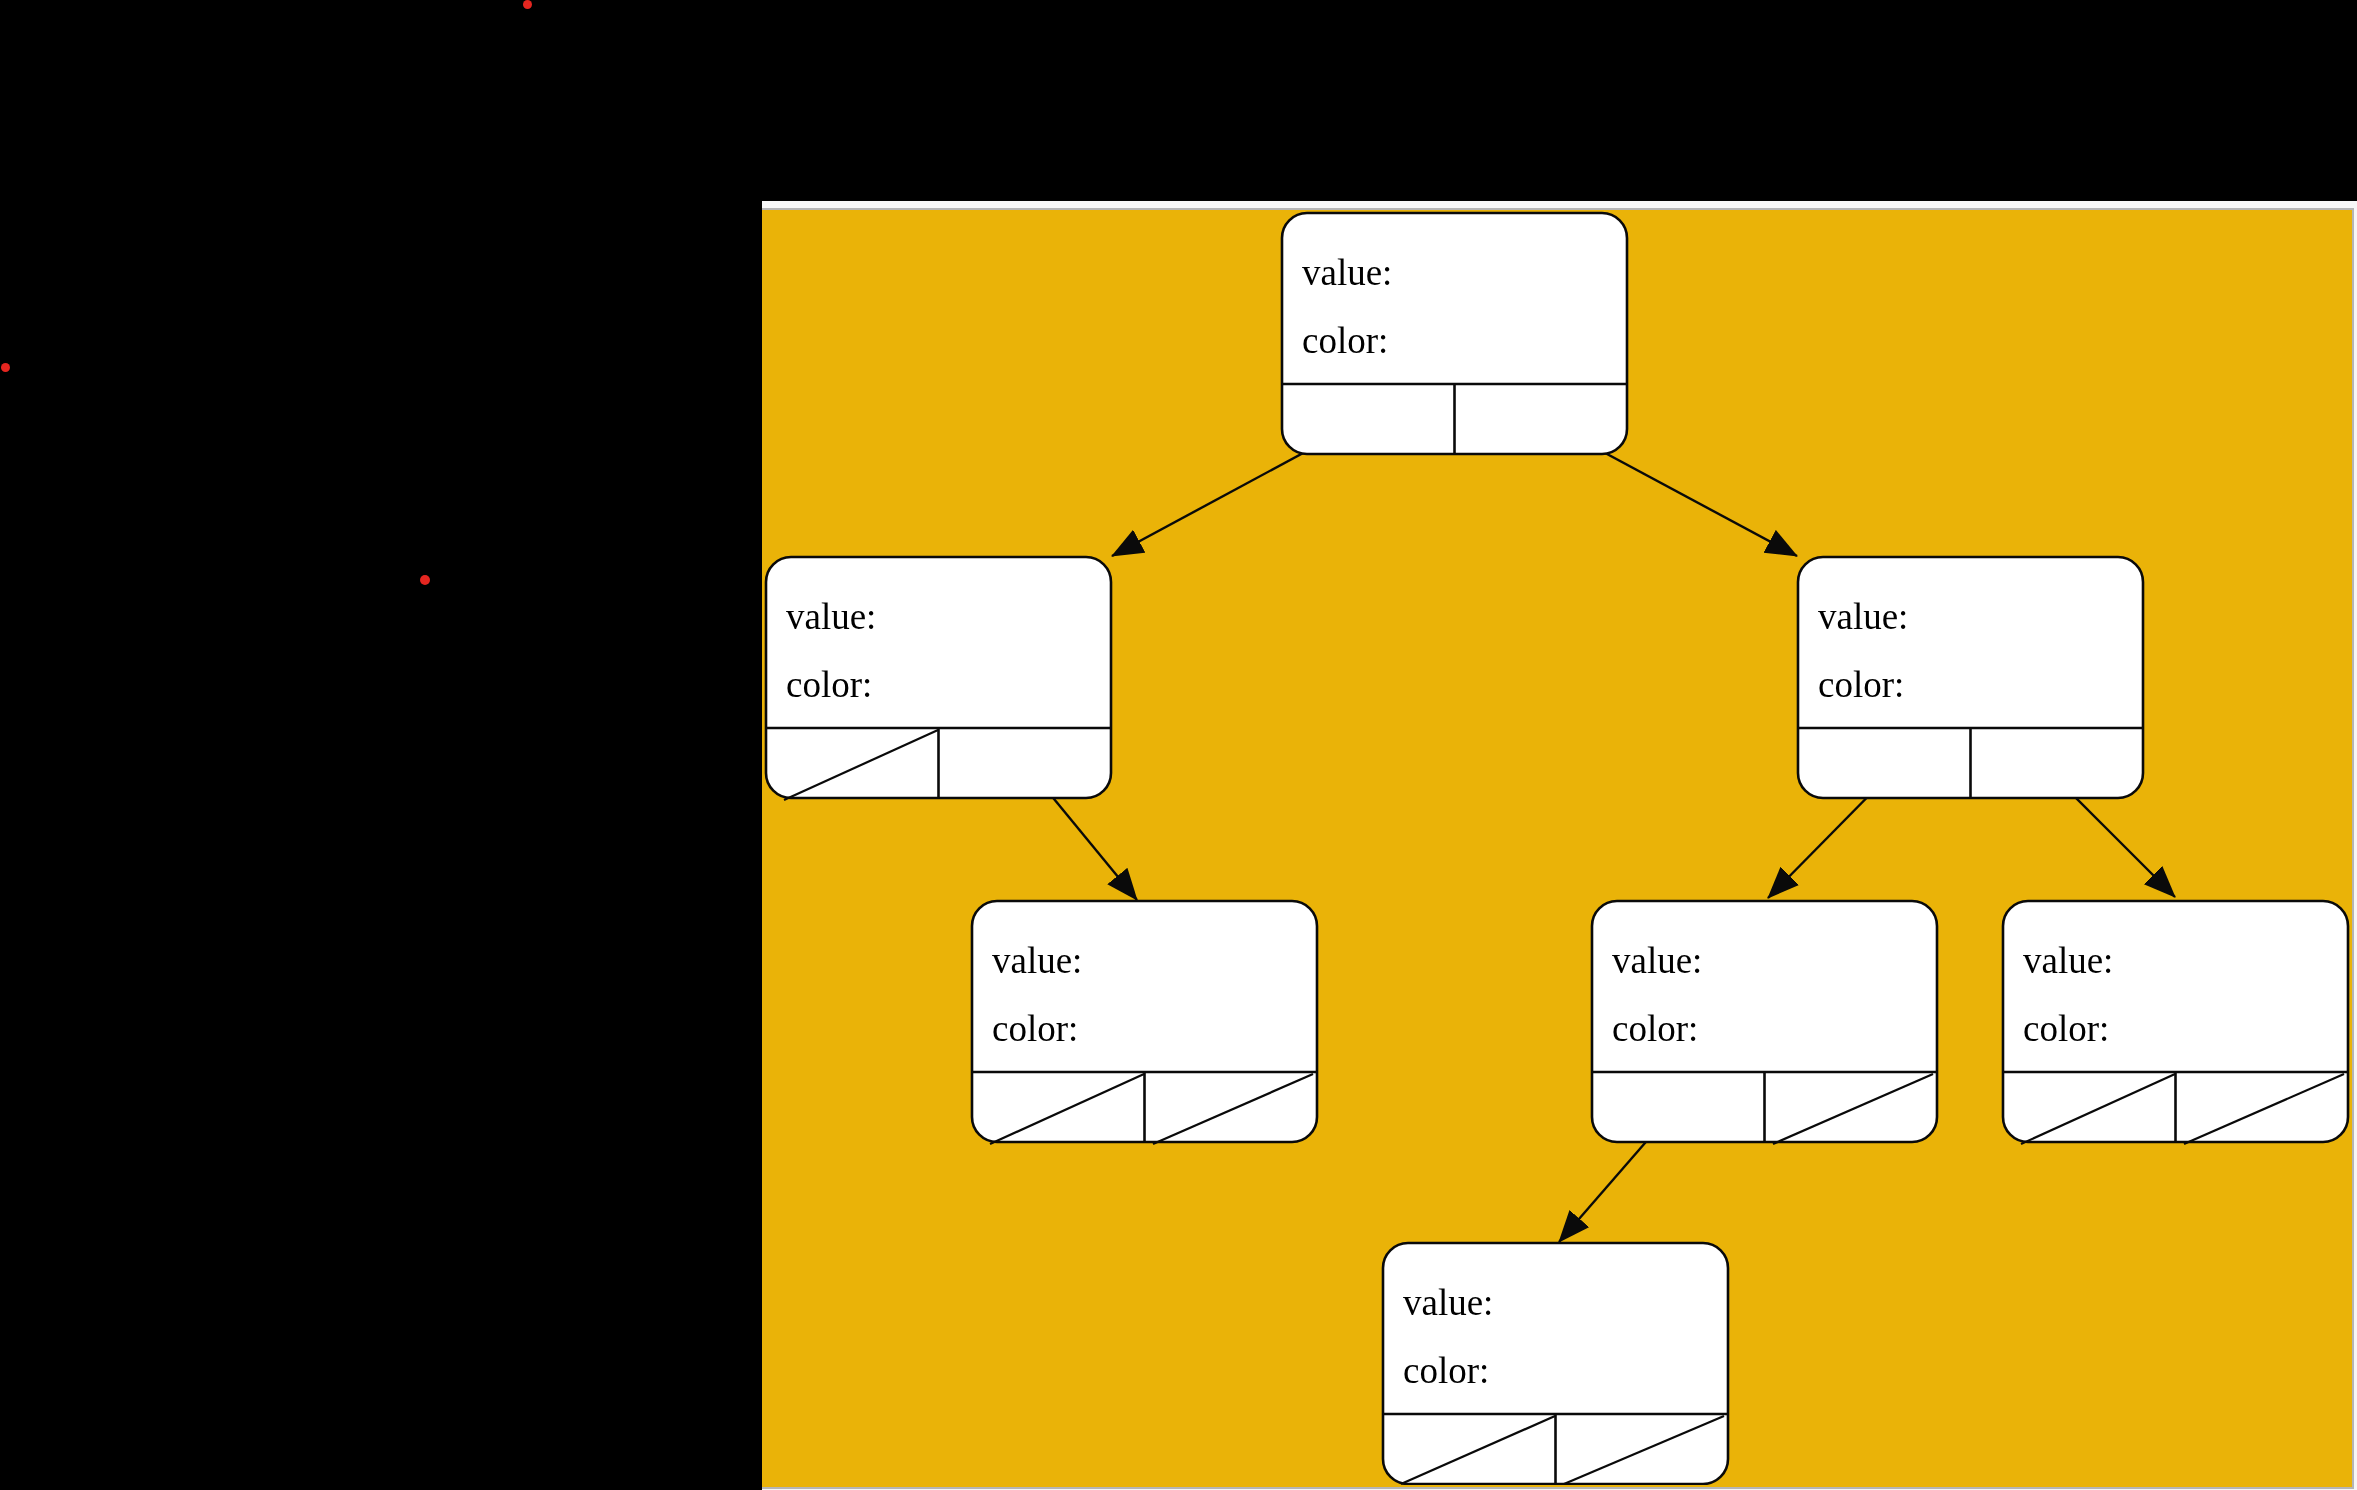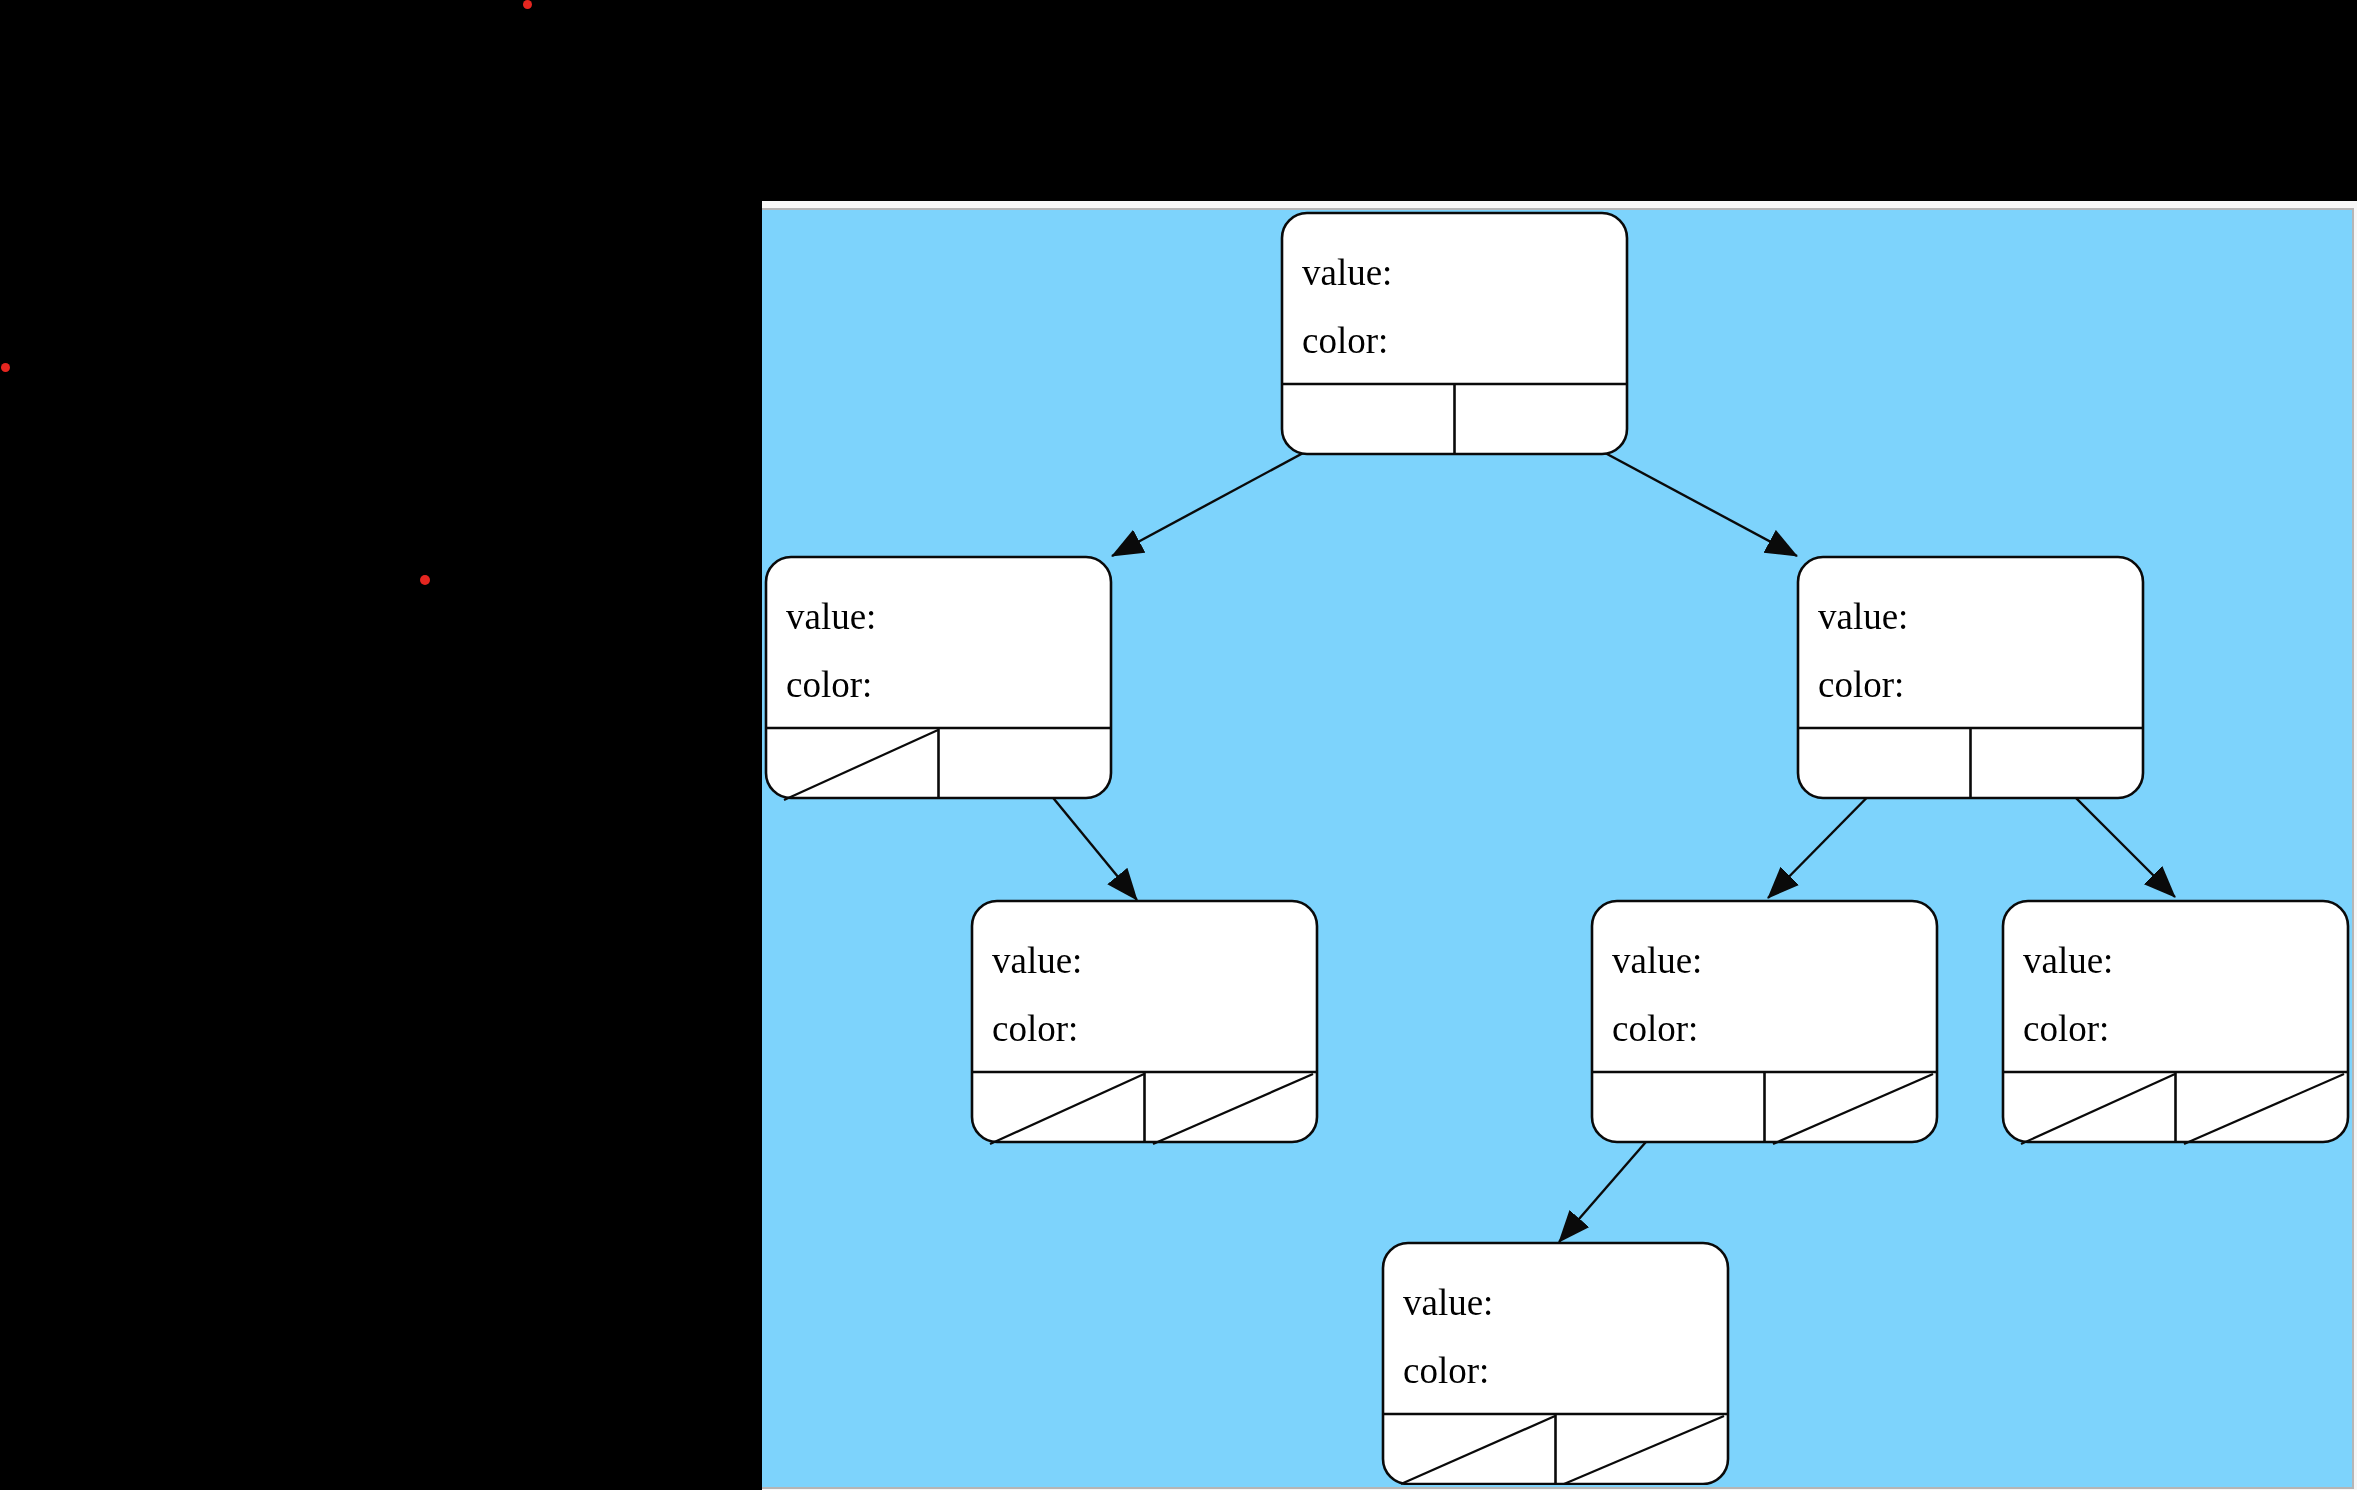--- a/index.html
+++ b/index.html
@@ -13,21 +13,21 @@
   .viewer-bg {
     position: absolute;
     left: 762px; top: 201px;
     width: 1595px; height: 1289px;
     background: #f7f7f7;
   }
   .page {
     position: absolute;
     left: 762px; top: 208px;
     width: 1592px; height: 1281px;
-    background: #7dd3fc;
+    background: #eab308;
     border: 2px solid #b5b5b5;
     border-left: none;
   }
   .diagram-svg {
     position: absolute;
     left: 0; top: 0;
     width: 1588px; height: 1275px;
     display: block;
   }
   .node-box {

